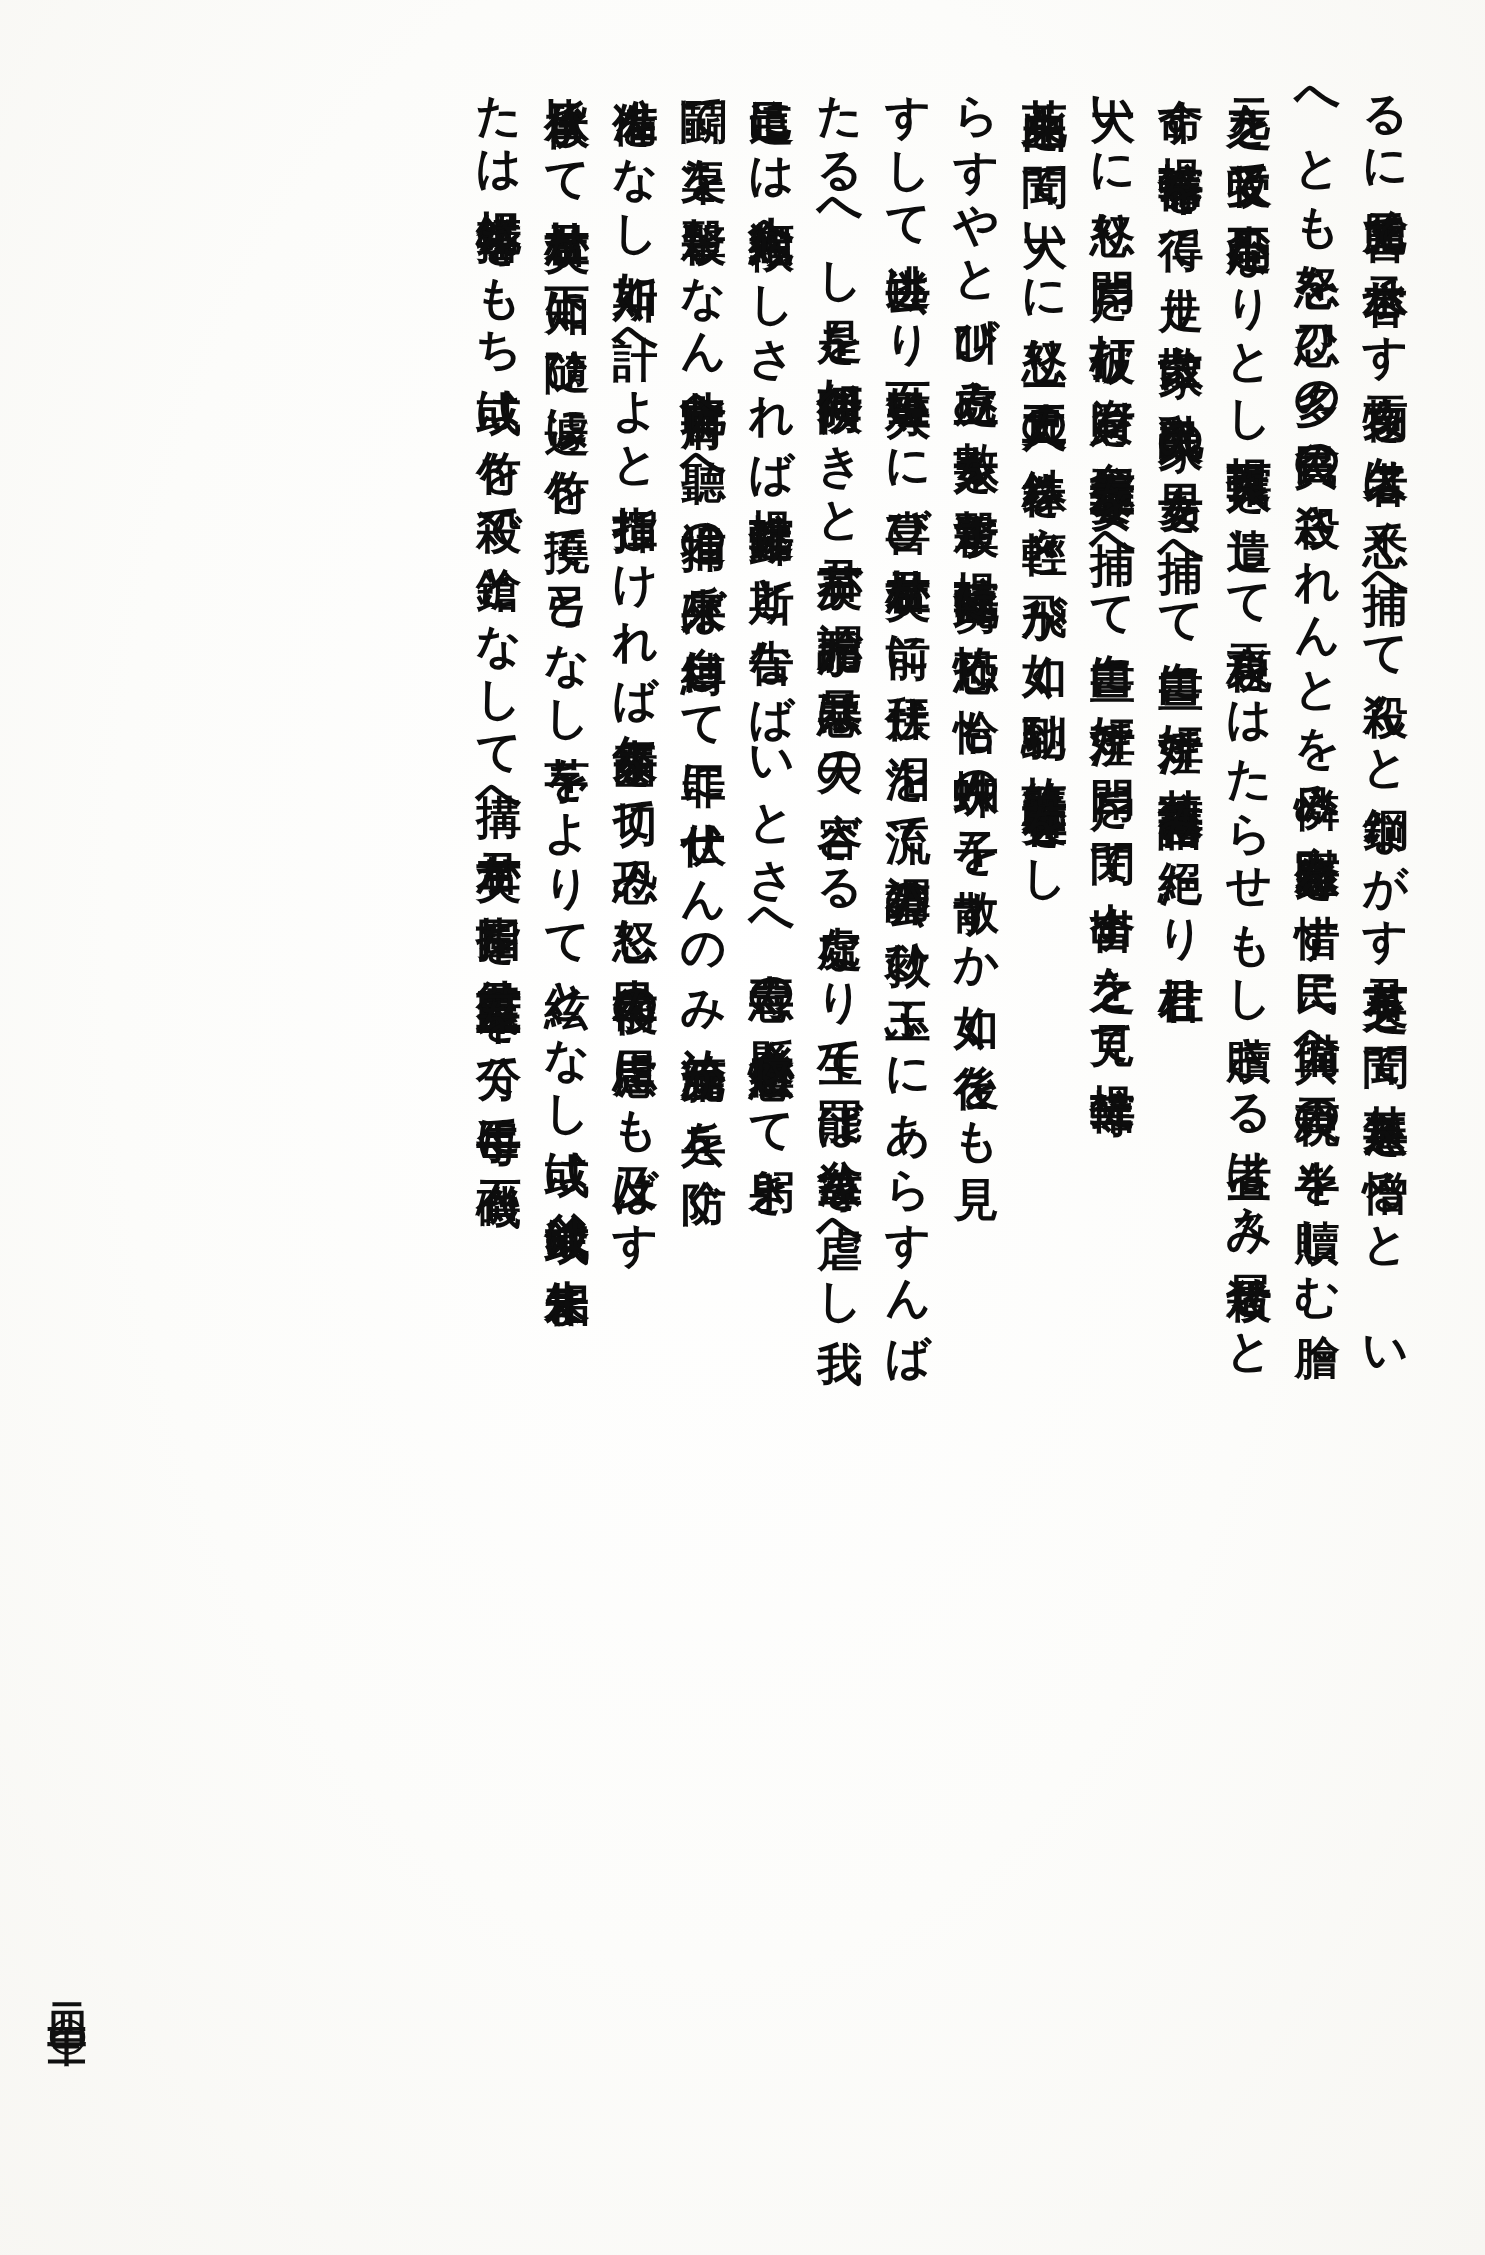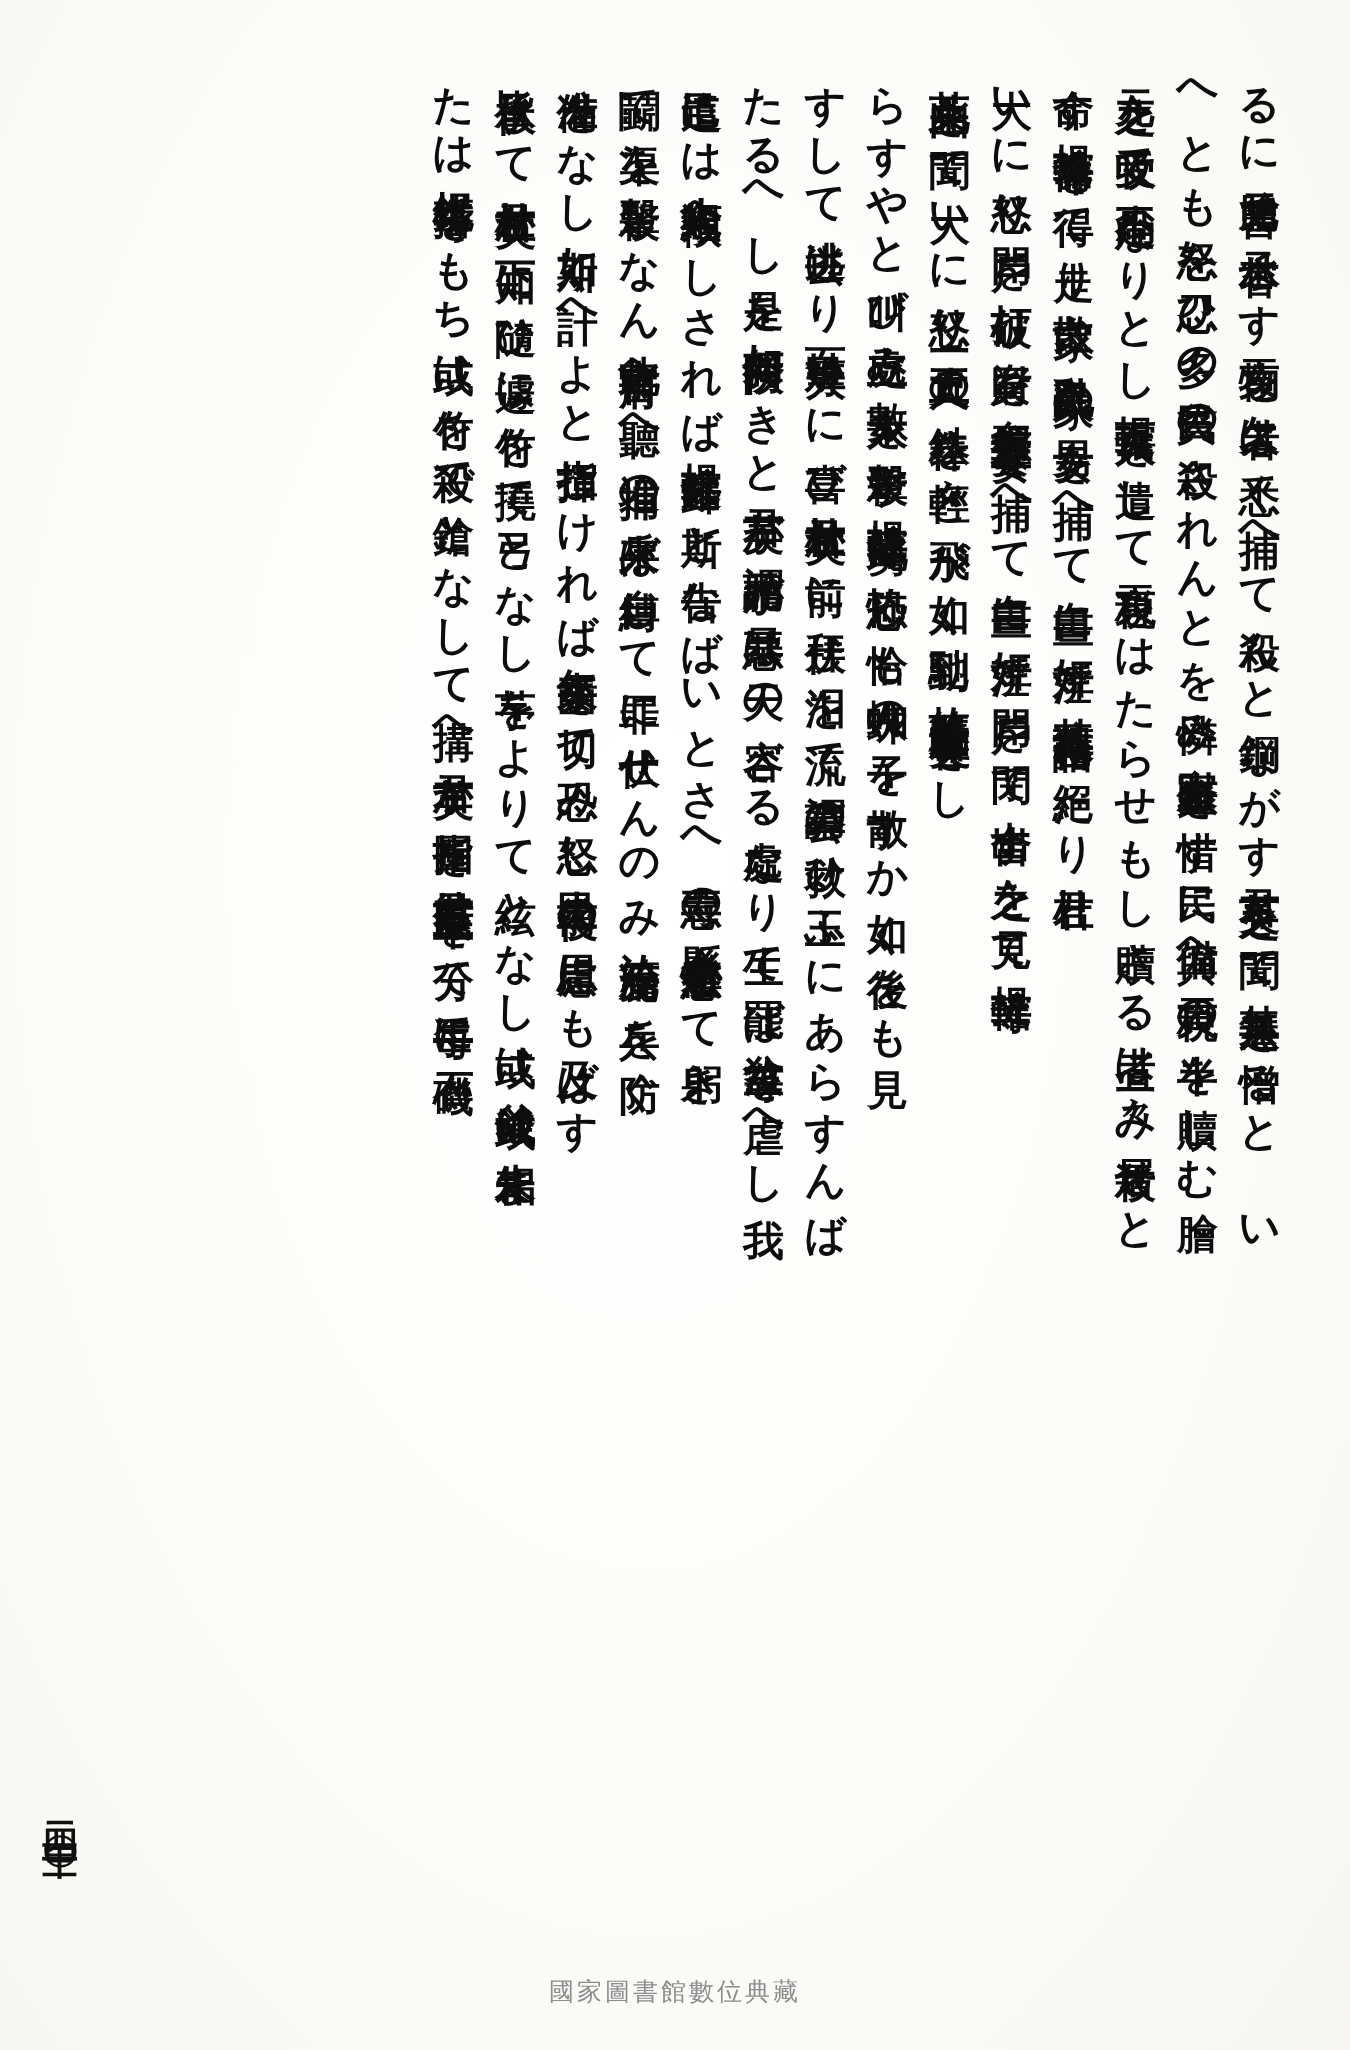--- a/index.html
+++ b/index.html
@@ -139,14 +139,13 @@
     <div class="col">這邑には人類絕候へしされば提轄逃歸り斯と告なばいとさへ毒惡の縣令必定慎怒して躬き</div>
     <div class="col">鬭て渠を擊殺しなん此事官府へ聽へ追捕の兵來ば自縛して罪に伏せんのみ汝等膾元か兵を防ぐ</div>
     <div class="col">准備をなし如斯く計へよと指揮しければ年來齒を切て恐み怒し土民前後の思慮にも及ばす</div>
     <div class="col">皆承伏して杜君英か下知に隨ひ遽に竹を撓て弓となし芧をよりて絃となし或は斧鉞或は朱耜ま</div>
     <div class="col">たは棍錺搭等をもち或は竹を殺で鎗となして搆へ君英か指圖を待君英土民半を分て手每に石磯</div>
   </div>
 
   <div id="page-number">二四〇十三</div>
 
 
-  <div id="footer-credit">國家圖書館數位典藏</div>
 </div>
 
 </body></html>

